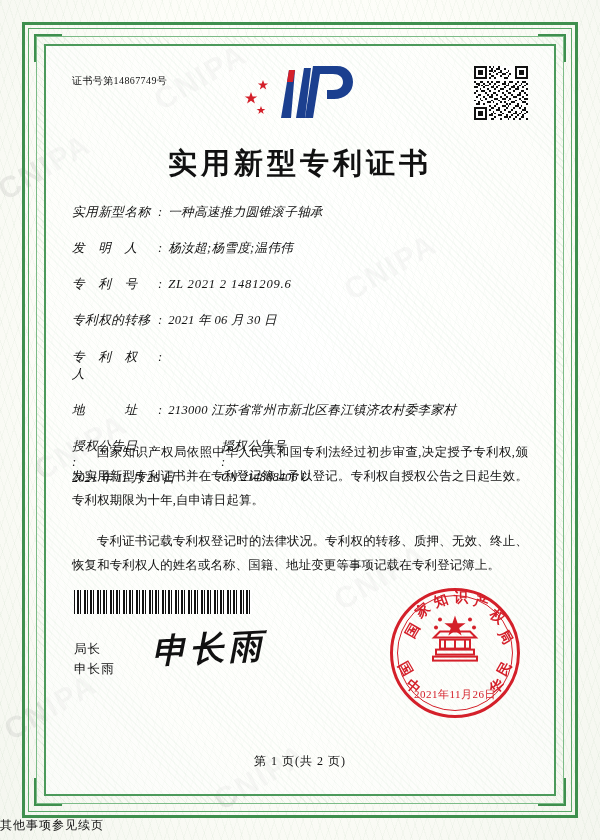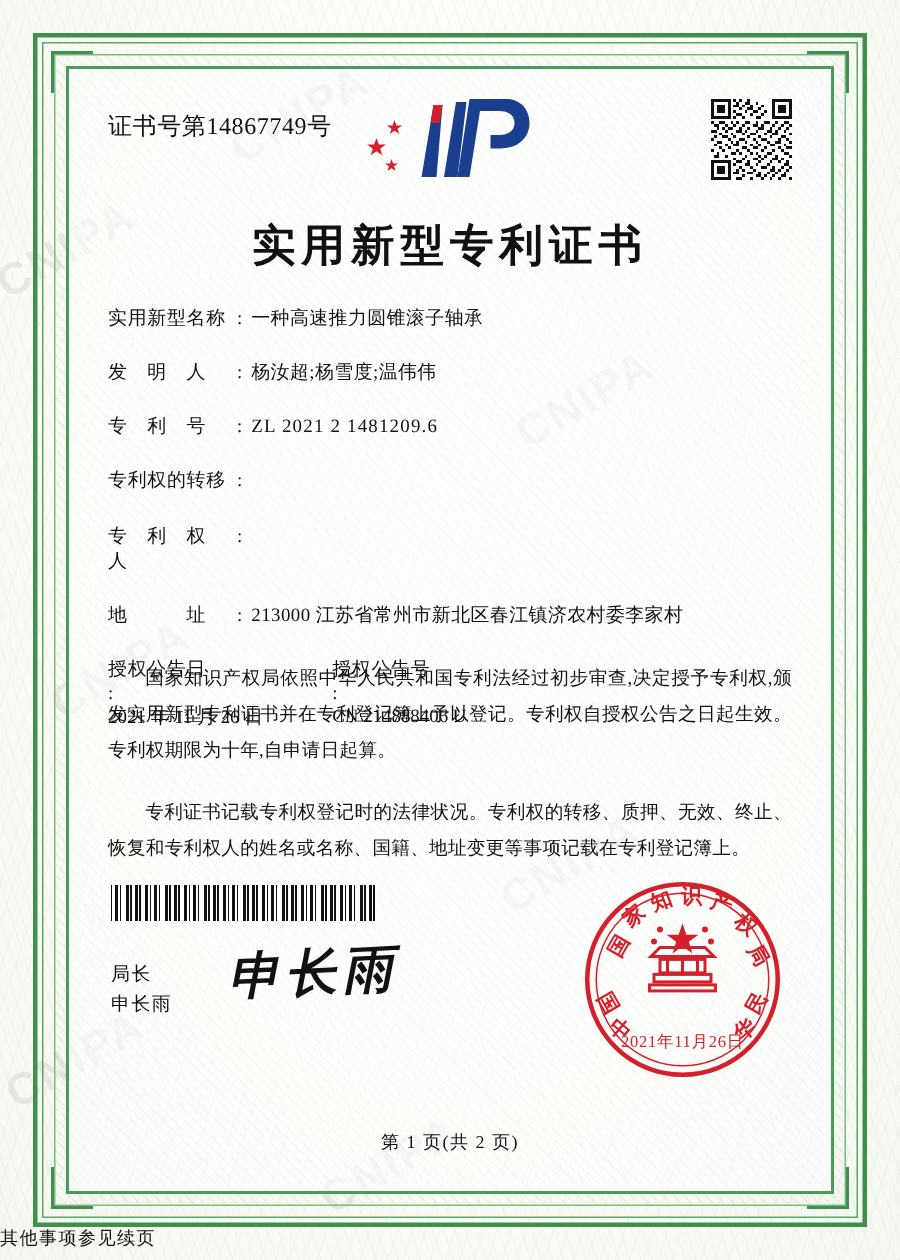--- a/index.html
+++ b/index.html
@@ -106,21 +106,21 @@
     top: 22px;
     width: 54px;
     height: 54px;
   }
 
   
   .cert-no {
     position: absolute;
     left: 28px;
     top: 30px;
-    font-size: 16px;
+    font-size: 10px;
     color: #111;
     letter-spacing: 0.4px;
   }
 
   
   .logo-wrap {
     position: absolute;
     left: 0; right: 0;
     top: 18px;
     display: flex;
@@ -145,20 +145,21 @@
   }
 
   
   .fields {
     position: absolute;
     left: 28px;
     right: 28px;
     top: 160px;
     font-size: 12.6px;
     color: #111;
+    font-style: italic;
   }
   .field {
     display: flex;
     align-items: baseline;
     margin-bottom: 18.5px;
     line-height: 1.4;
   }
   .field .label {
     flex: 0 0 auto;
     width: 86px;
@@ -581,20 +582,21 @@
 
       <div class="field">
         <span class="label">专　利　号</span>
         <span class="colon">:</span>
         <span class="value mono-ish">ZL 2021 2 1481209.6</span>
       </div>
 
       <div class="field">
         <span class="label">专利权的转移</span>
         <span class="colon">:</span>
+        <span class="value">2021 年 06 月 30 日</span>
       </div>
 
       <div class="field">
         <span class="label">专　利　权　人</span>
         <span class="colon">:</span>
       </div>
 
       <div class="field">
         <span class="label">地　　　址</span>
         <span class="colon">:</span>

